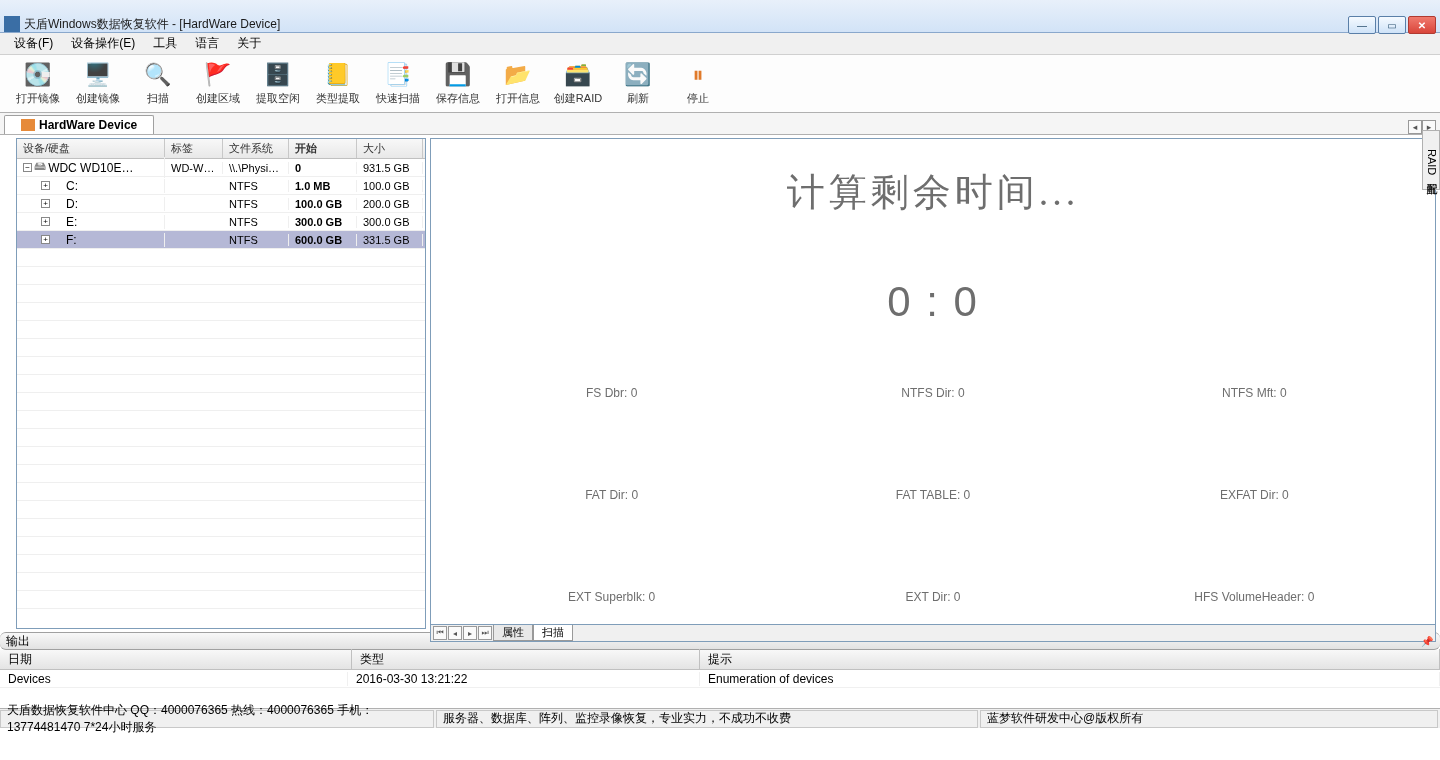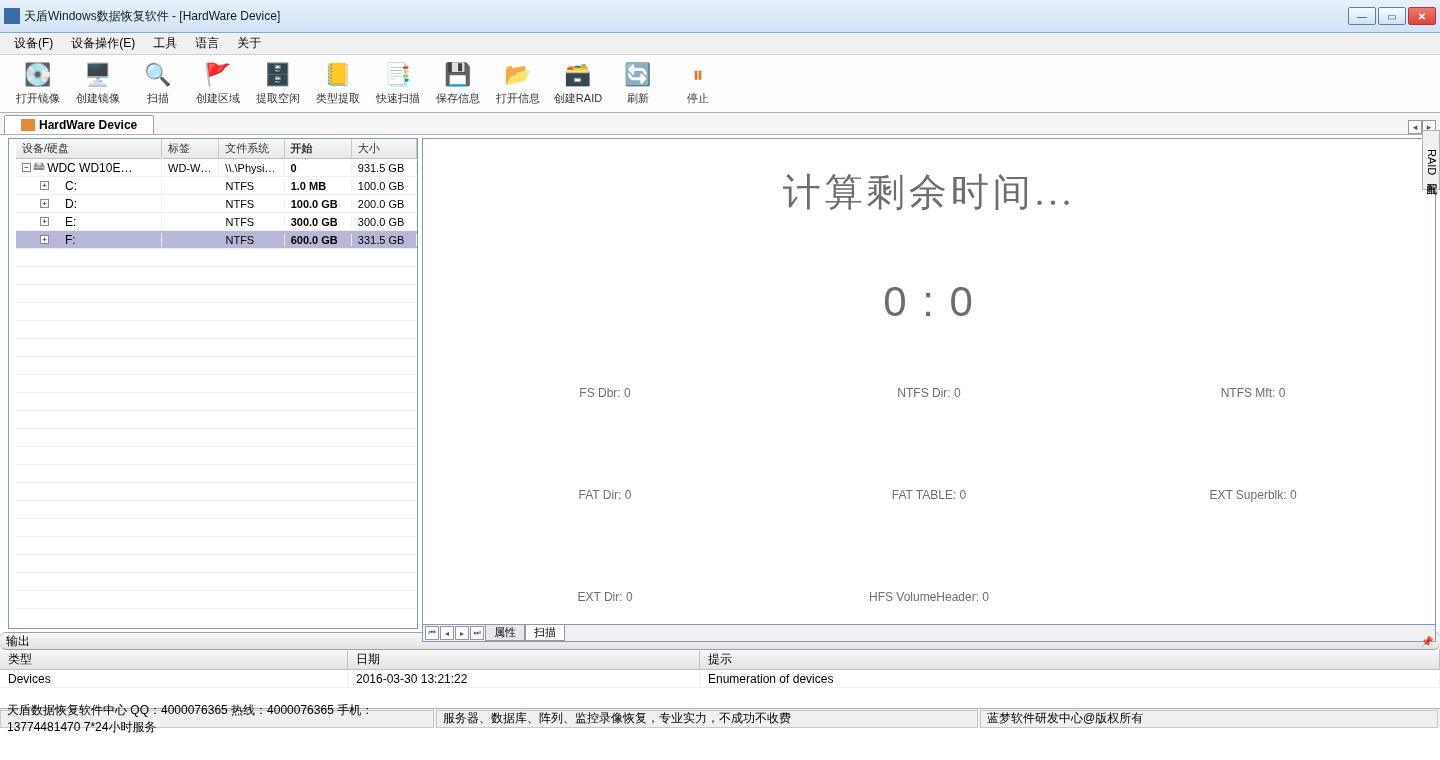--- a/index.html
+++ b/index.html
@@ -1,19 +1,19 @@
 <!DOCTYPE html>
 <html><head>
 <meta charset="utf-8">
 <style>
 * { margin: 0; padding: 0; box-sizing: border-box; font-family: "Microsoft YaHei", "Segoe UI", Tahoma, sans-serif; font-size: 12px; }
 body { background: #fff; width: 1440px; height: 760px; overflow: hidden; }
 
 
-.titlebar { height: 28px; background: linear-gradient(#e8f0fa, #d2e3f7); border-bottom: 1px solid #8aa8cc; display: flex; align-items: center; padding: 16px 4px; }
+.titlebar { height: 28px; background: linear-gradient(#e8f0fa, #d2e3f7); border-bottom: 1px solid #8aa8cc; display: flex; padding: 16px 4px; }
 .titlebar .icon { width: 16px; height: 16px; background: #3a6ea5; margin-right: 4px; display: inline-block; }
 .titlebar .title { flex: 1; color: #1a1a1a; }
 .win-btns { display: flex; gap: 2px; }
 .win-btn { width: 28px; height: 18px; border: 1px solid #5a7fa8; border-radius: 2px; display: flex; align-items: center; justify-content: center; background: linear-gradient(#f5faff,#cfe3f8); font-size: 10px; color: #2b506e;}
 .win-btn.close { background: linear-gradient(#f07a6e,#d9453a); border-color: #b03a31; color: #fff; font-weight: bold; }
 
 
 .menubar { height: 22px; background: #f0f0f0; display: flex; align-items: center; padding: 0 6px; border-bottom: 1px solid #d0d0d0; gap: 2px; }
 .menubar .menu { padding: 2px 8px; }
 
@@ -25,21 +25,21 @@
 
 
 .doctabs { height: 22px; background: #f5f5f5; border-bottom: 1px solid #b0b0b0; display: flex; align-items: flex-end; padding: 0 4px; position: relative; }
 .doctab { border: 1px solid #a0a0a0; border-bottom: none; background: #fff; padding: 2px 16px; display: flex; align-items: center; gap: 4px; border-radius: 2px 2px 0 0; }
 .doctab .dicon { width: 14px; height: 12px; background: #e68a3a; display: inline-block; }
 .doctabs .nav { margin-left: auto; display: flex; gap: 0; }
 .doctabs .nav span { width: 14px; height: 14px; border: 1px solid #999; display: flex; align-items: center; justify-content: center; font-size: 9px; color: #555; background: #fafafa; }
 
 
 .main { display: flex; height: 497px; }
-.left-pane { width: 410px; border: 1px solid #7f9db9; margin: 3px 2px 3px 8px; background: #fff; overflow: hidden; padding-left: 7px; }
+.left-pane { width: 410px; border: 1px solid #7f9db9; margin: 3px 2px 3px 16px; background: #fff; overflow: hidden; }
 .tree-header { display: flex; background: linear-gradient(#f8f8f8,#e8e8e8); border-bottom: 1px solid #c0c0c0; }
 .tree-header .th { border-right: 1px solid #c8c8c8; padding: 2px 6px; font-size: 11px; color: #333; overflow: hidden; white-space: nowrap; }
 .tree-rows .tr { display: flex; border-bottom: 1px solid #efefef; height: 18px; align-items: center; }
 .tree-rows .tr .td { border-right: 1px solid #efefef; padding: 0 6px; font-size: 11px; overflow: hidden; white-space: nowrap; text-overflow: ellipsis; }
 .tree-rows .tr.sel { background: #b5b8d6; }
 .tree-rows .tr.empty { height: 18px; }
 .col-dev { width: 148px; } .col-lbl { width: 58px; } .col-fs { width: 66px; } .col-st { width: 68px; font-weight: bold; } .col-sz { width: 66px; }
 .tree-rows .td.col-dev { display: flex; align-items: center; gap: 2px; }
 .exp { width: 9px; height: 9px; border: 1px solid #888; display: inline-flex; align-items: center; justify-content: center; font-size: 8px; line-height: 1; background: #fff; }
 .hdicon { color: #888; }
@@ -366,20 +366,21 @@
   <div class="right-pane">
     <div class="scan-panel">
       <div class="scan-title">计算剩余时间...</div>
       <div class="scan-time">0  :  0</div>
       <div class="scan-stats">
         <div>FS   Dbr: 0</div>
         <div>NTFS Dir: 0</div>
         <div>NTFS Mft: 0</div>
         <div>FAT  Dir: 0</div>
         <div>FAT TABLE: 0</div>
+        <div>EXFAT Dir: 0</div>
         <div>EXT Superblk: 0</div>
         <div>EXT Dir: 0</div>
         <div>HFS VolumeHeader: 0</div>
       </div>
     </div>
     <div class="minitabbar">
       <div class="navbtn">⏮</div>
       <div class="navbtn">◂</div>
       <div class="navbtn">▸</div>
       <div class="navbtn">⏭</div>
@@ -389,22 +390,22 @@
   </div>
 </div>
 
 <div class="side-strip">RAID配置</div>
 
 <div class="output-header">
   <span>输出</span>
   <span class="pin">📌</span>
 </div>
 <div class="output-table-hdr">
+  <div class="oth ocol2">日期</div>
   <div class="oth ocol1">类型</div>
-  <div class="oth ocol2">日期</div>
   <div class="oth ocol3">提示</div>
 </div>
 <div class="output-body">
   <div class="output-row">
     <div class="otd ocol1">Devices</div>
     <div class="otd ocol2">2016-03-30 13:21:22</div>
     <div class="otd ocol3">Enumeration of devices</div>
   </div>
 </div>
 

